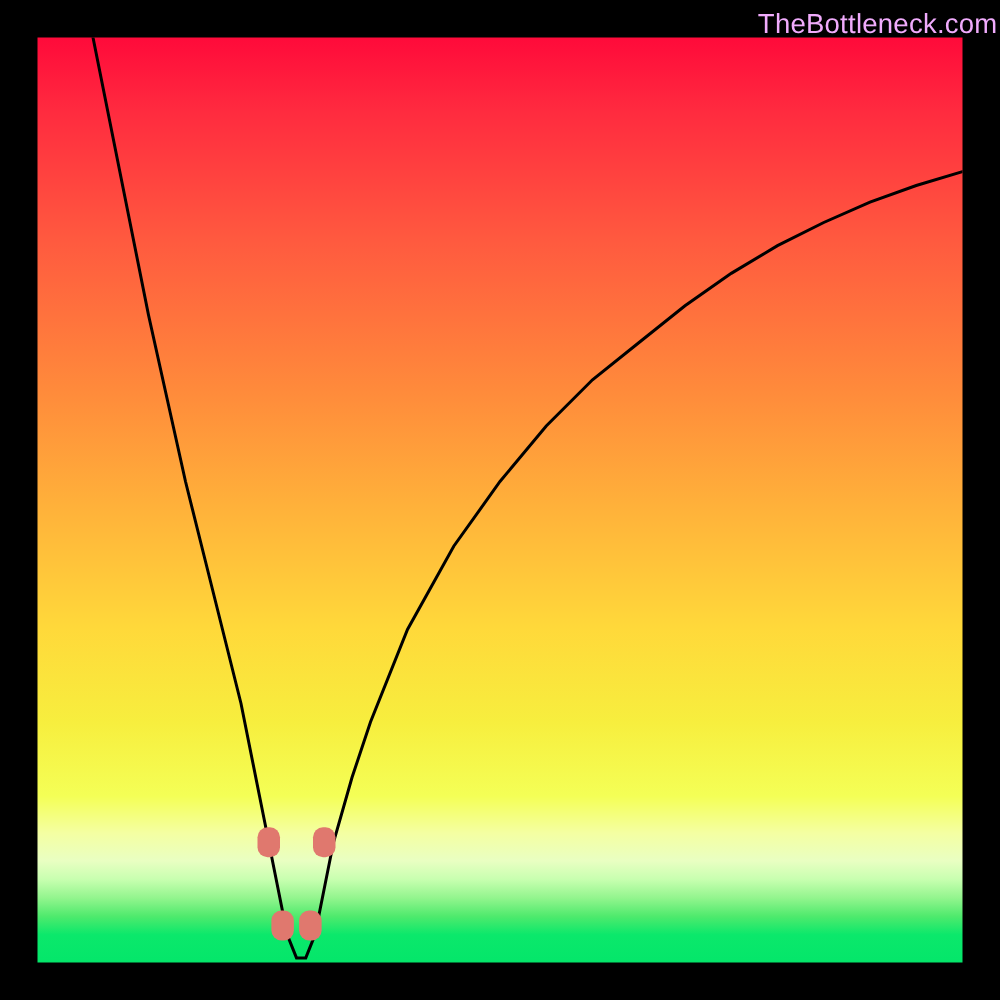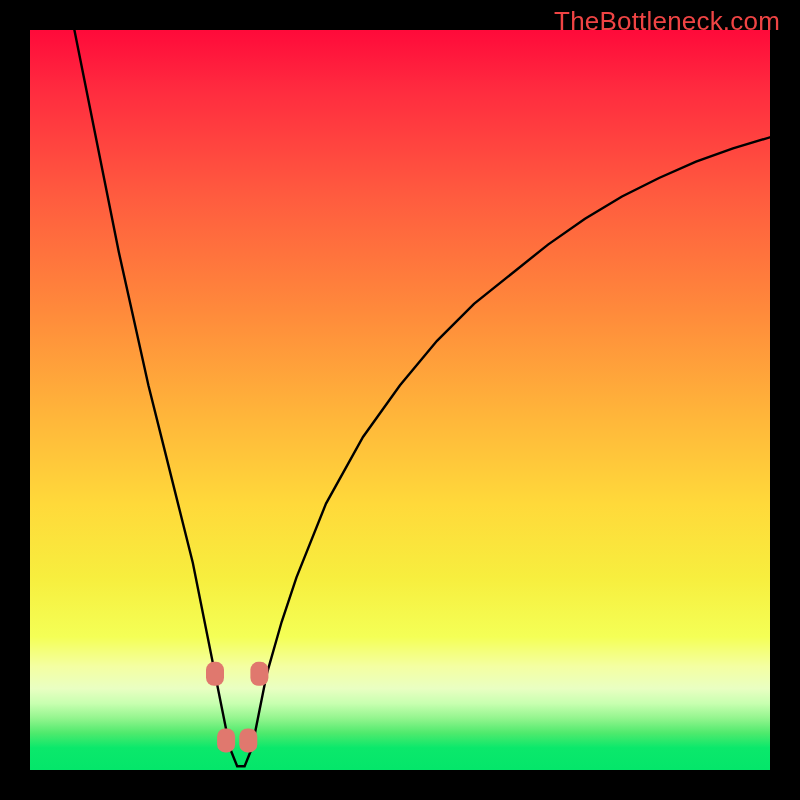--- a/index.html
+++ b/index.html
@@ -38,23 +38,23 @@
       #c8ffb0 91%,
       #93f58e 93%,
       #4fea6d 95%,
       #0be86b 97%,
       #04e66a 100%
     );
   }
   .watermark {
     position: absolute;
     top: 6px;
-    right: 20px;
-    color: #ef4444;
-    font-size: 26px;
+    right: 2px;
+    color: #f0abfc;
+    font-size: 22px;
     font-weight: 400;
     letter-spacing: 0.2px;
     user-select: none;
   }
   svg {
     position: absolute;
     left: 0;
     top: 0;
   }
   .curve {

